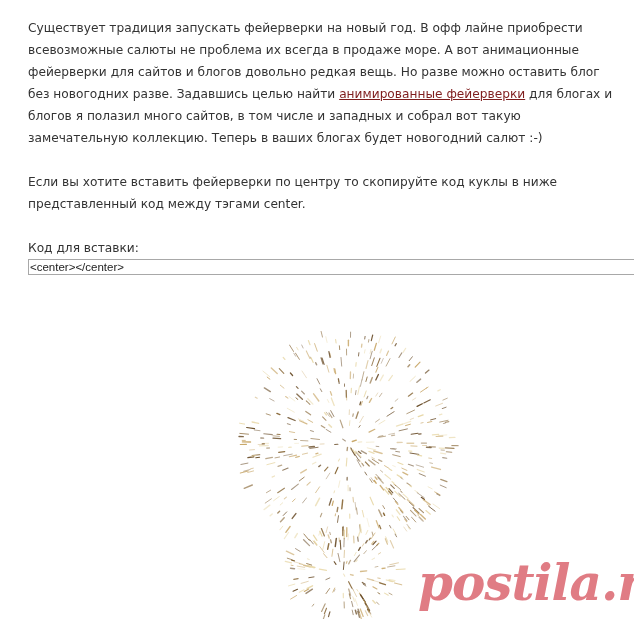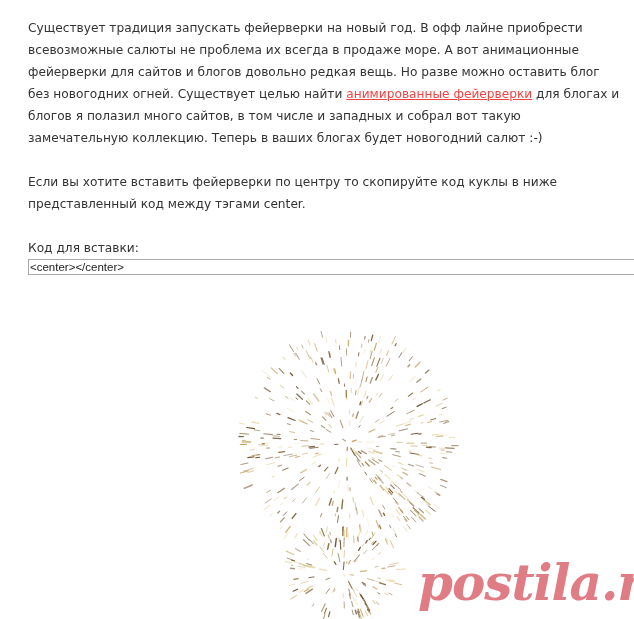--- a/index.html
+++ b/index.html
@@ -25,21 +25,21 @@
     }
     .line {
       height: 22px;
       line-height: 22px;
       display: block;
     }
     .gap {
       height: 22px;
     }
     .link {
-      color: #ef4444;
+      color: #7f1d1d;
       text-decoration: underline;
       cursor: pointer;
     }
     .code-label {
       position: absolute;
       left: 28px;
       top: 240px;
       line-height: 16px;
       font-size: 12.2px;
       color: #333333;
@@ -81,21 +81,21 @@
       white-space: nowrap;
     }
   </style>
 </head>
 <body>
 
 <div class="article">
   <span class="line">Существует традиция запускать фейерверки на новый год. В офф лайне приобрести</span>
   <span class="line">всевозможные салюты не проблема их всегда в продаже море. А вот анимационные</span>
   <span class="line">фейерверки для сайтов и блогов довольно редкая вещь. Но разве можно оставить блог</span>
-  <span class="line"><span>без новогодних огней. Существует целью найти </span><a class="link">анимированные фейерверки</a><span> для блогах и</span></span>
+  <span class="line"><span>без новогодних разве. Задавшись целью найти </span><a class="link">анимированные фейерверки</a><span> для блогах и</span></span>
   <span class="line">блогов я полазил много сайтов, в том числе и западных и собрал вот такую</span>
   <span class="line">замечательную коллекцию. Теперь в ваших блогах будет новогодний салют :-)</span>
   <div class="gap"></div>
   <span class="line">Если вы хотите вставить фейерверки по центру то скопируйте код куклы в ниже</span>
   <span class="line">представленный код между тэгами center.</span>
 </div>
 
 <div class="code-label">Код для вставки:</div>
 <input class="code-input" type="text" value="&lt;center&gt;&lt;/center&gt;" style="">
 

